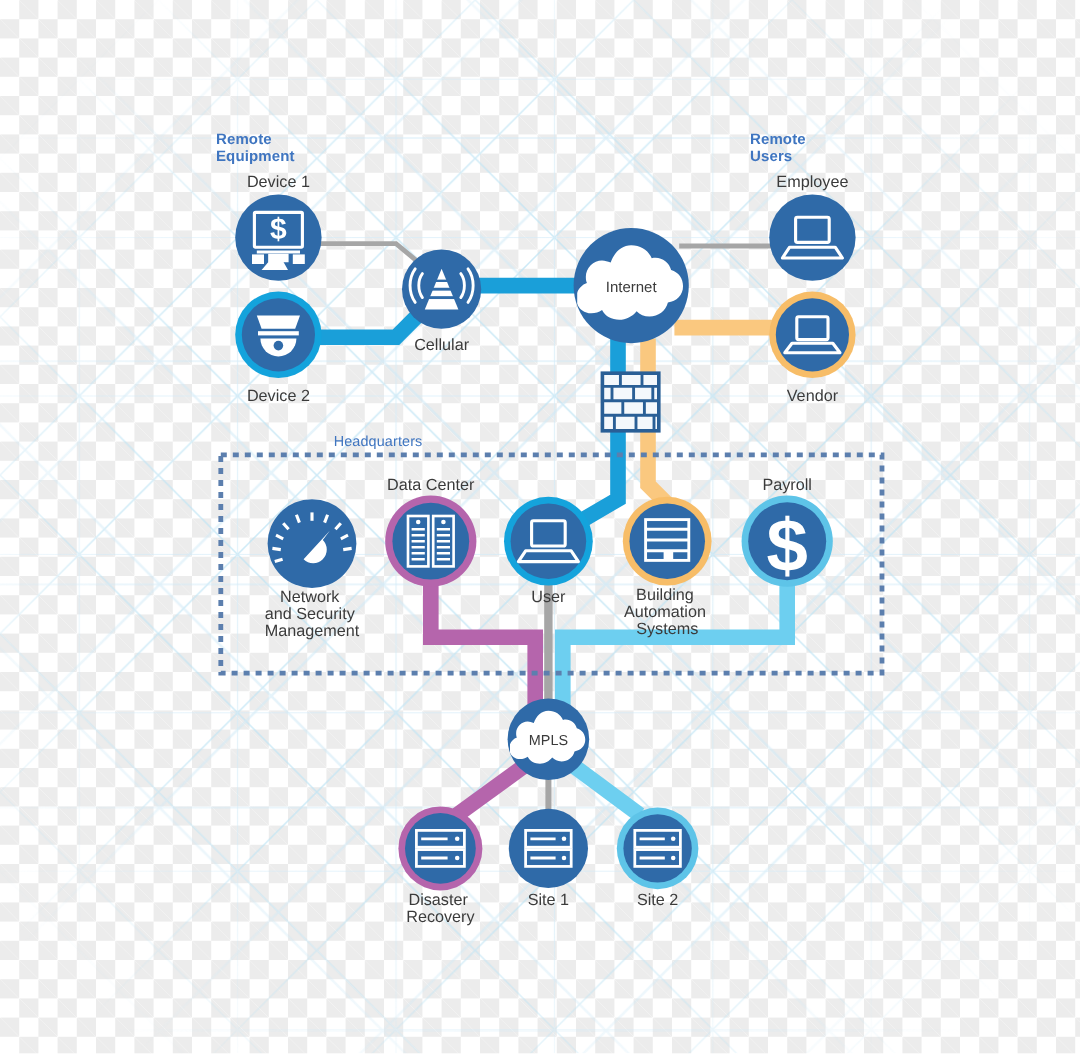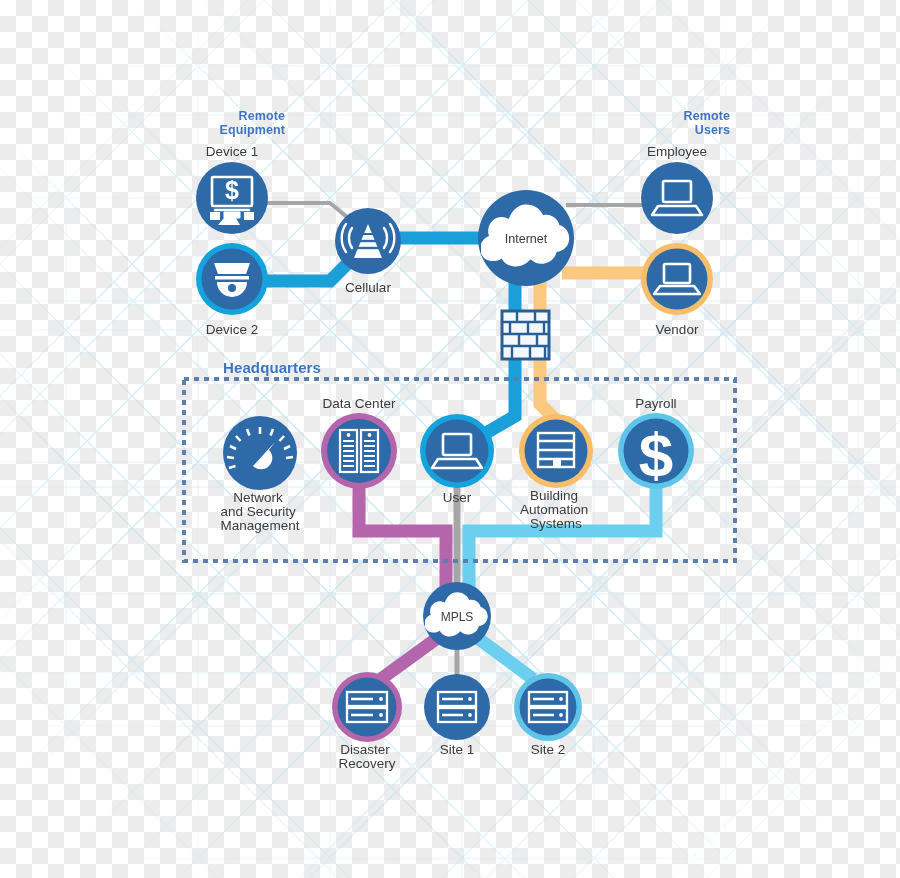--- a/index.html
+++ b/index.html
@@ -16,35 +16,35 @@
       linear-gradient(45deg,#ececec 25%,transparent 25%,transparent 75%,#ececec 75%),
       linear-gradient(45deg,#ececec 25%,transparent 25%,transparent 75%,#ececec 75%);
     background-size:32px 32px;
     background-position:0 0,16px 16px;
   }
   #meshlayer{position:absolute;inset:0;}
   #diagram{position:absolute;inset:0;}
 
   .lbl{
     position:absolute;
-    text-align:right;
+    text-align:left;
     color:#3b3b3b;
     font-size:13.5px;
     line-height:14.5px;
     white-space:pre-line;
     letter-spacing:.1px;
   }
   .lbl.grp{
     color:#3f75c0;
     font-weight:bold;
     font-size:12.5px;
     line-height:13.5px;
   }
   .lbl.hq{
-    color:#3f75c0;font-weight:bold;font-size:15px;text-align:center;
+    color:#3f75c0;font-weight:normal;font-size:12px;text-align:right;
   }
 </style>
 </head>
 <body>
 
 <div id="checker"></div>
 
 <svg id="meshlayer" viewBox="0 0 900 878" width="900" height="878">
   <defs>
     <pattern id="mesh1" width="132" height="132" patternUnits="userSpaceOnUse">

